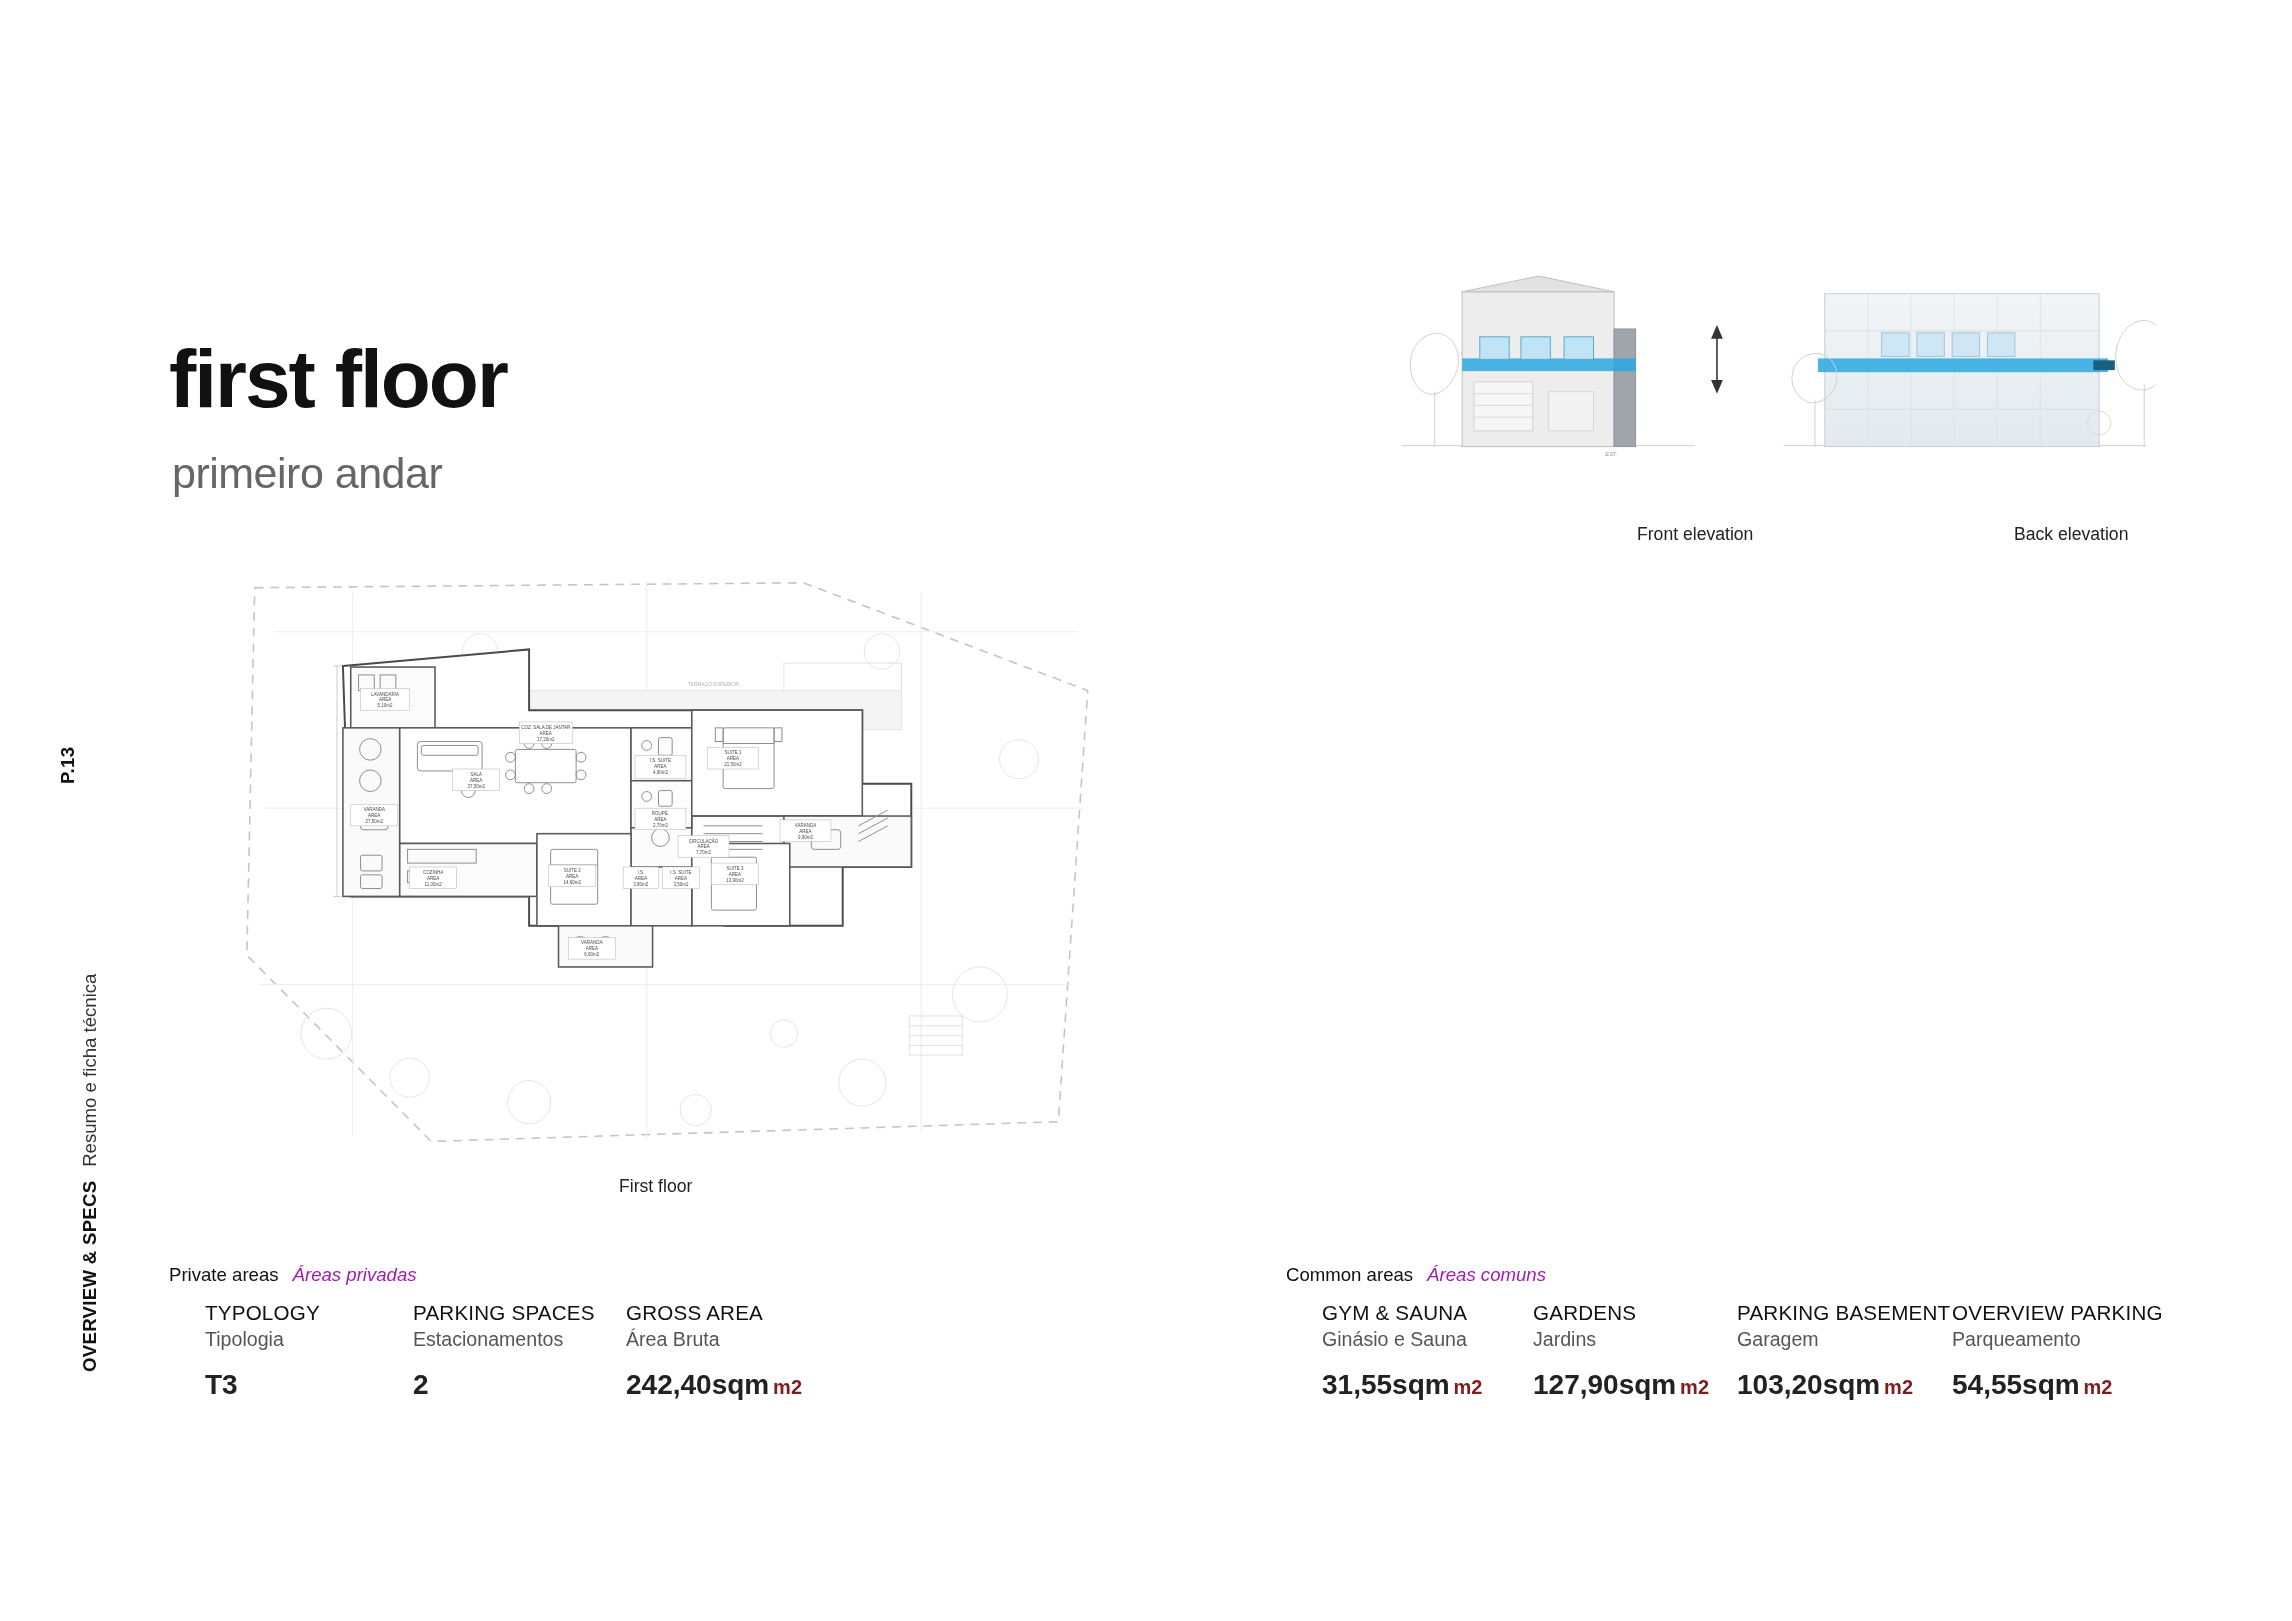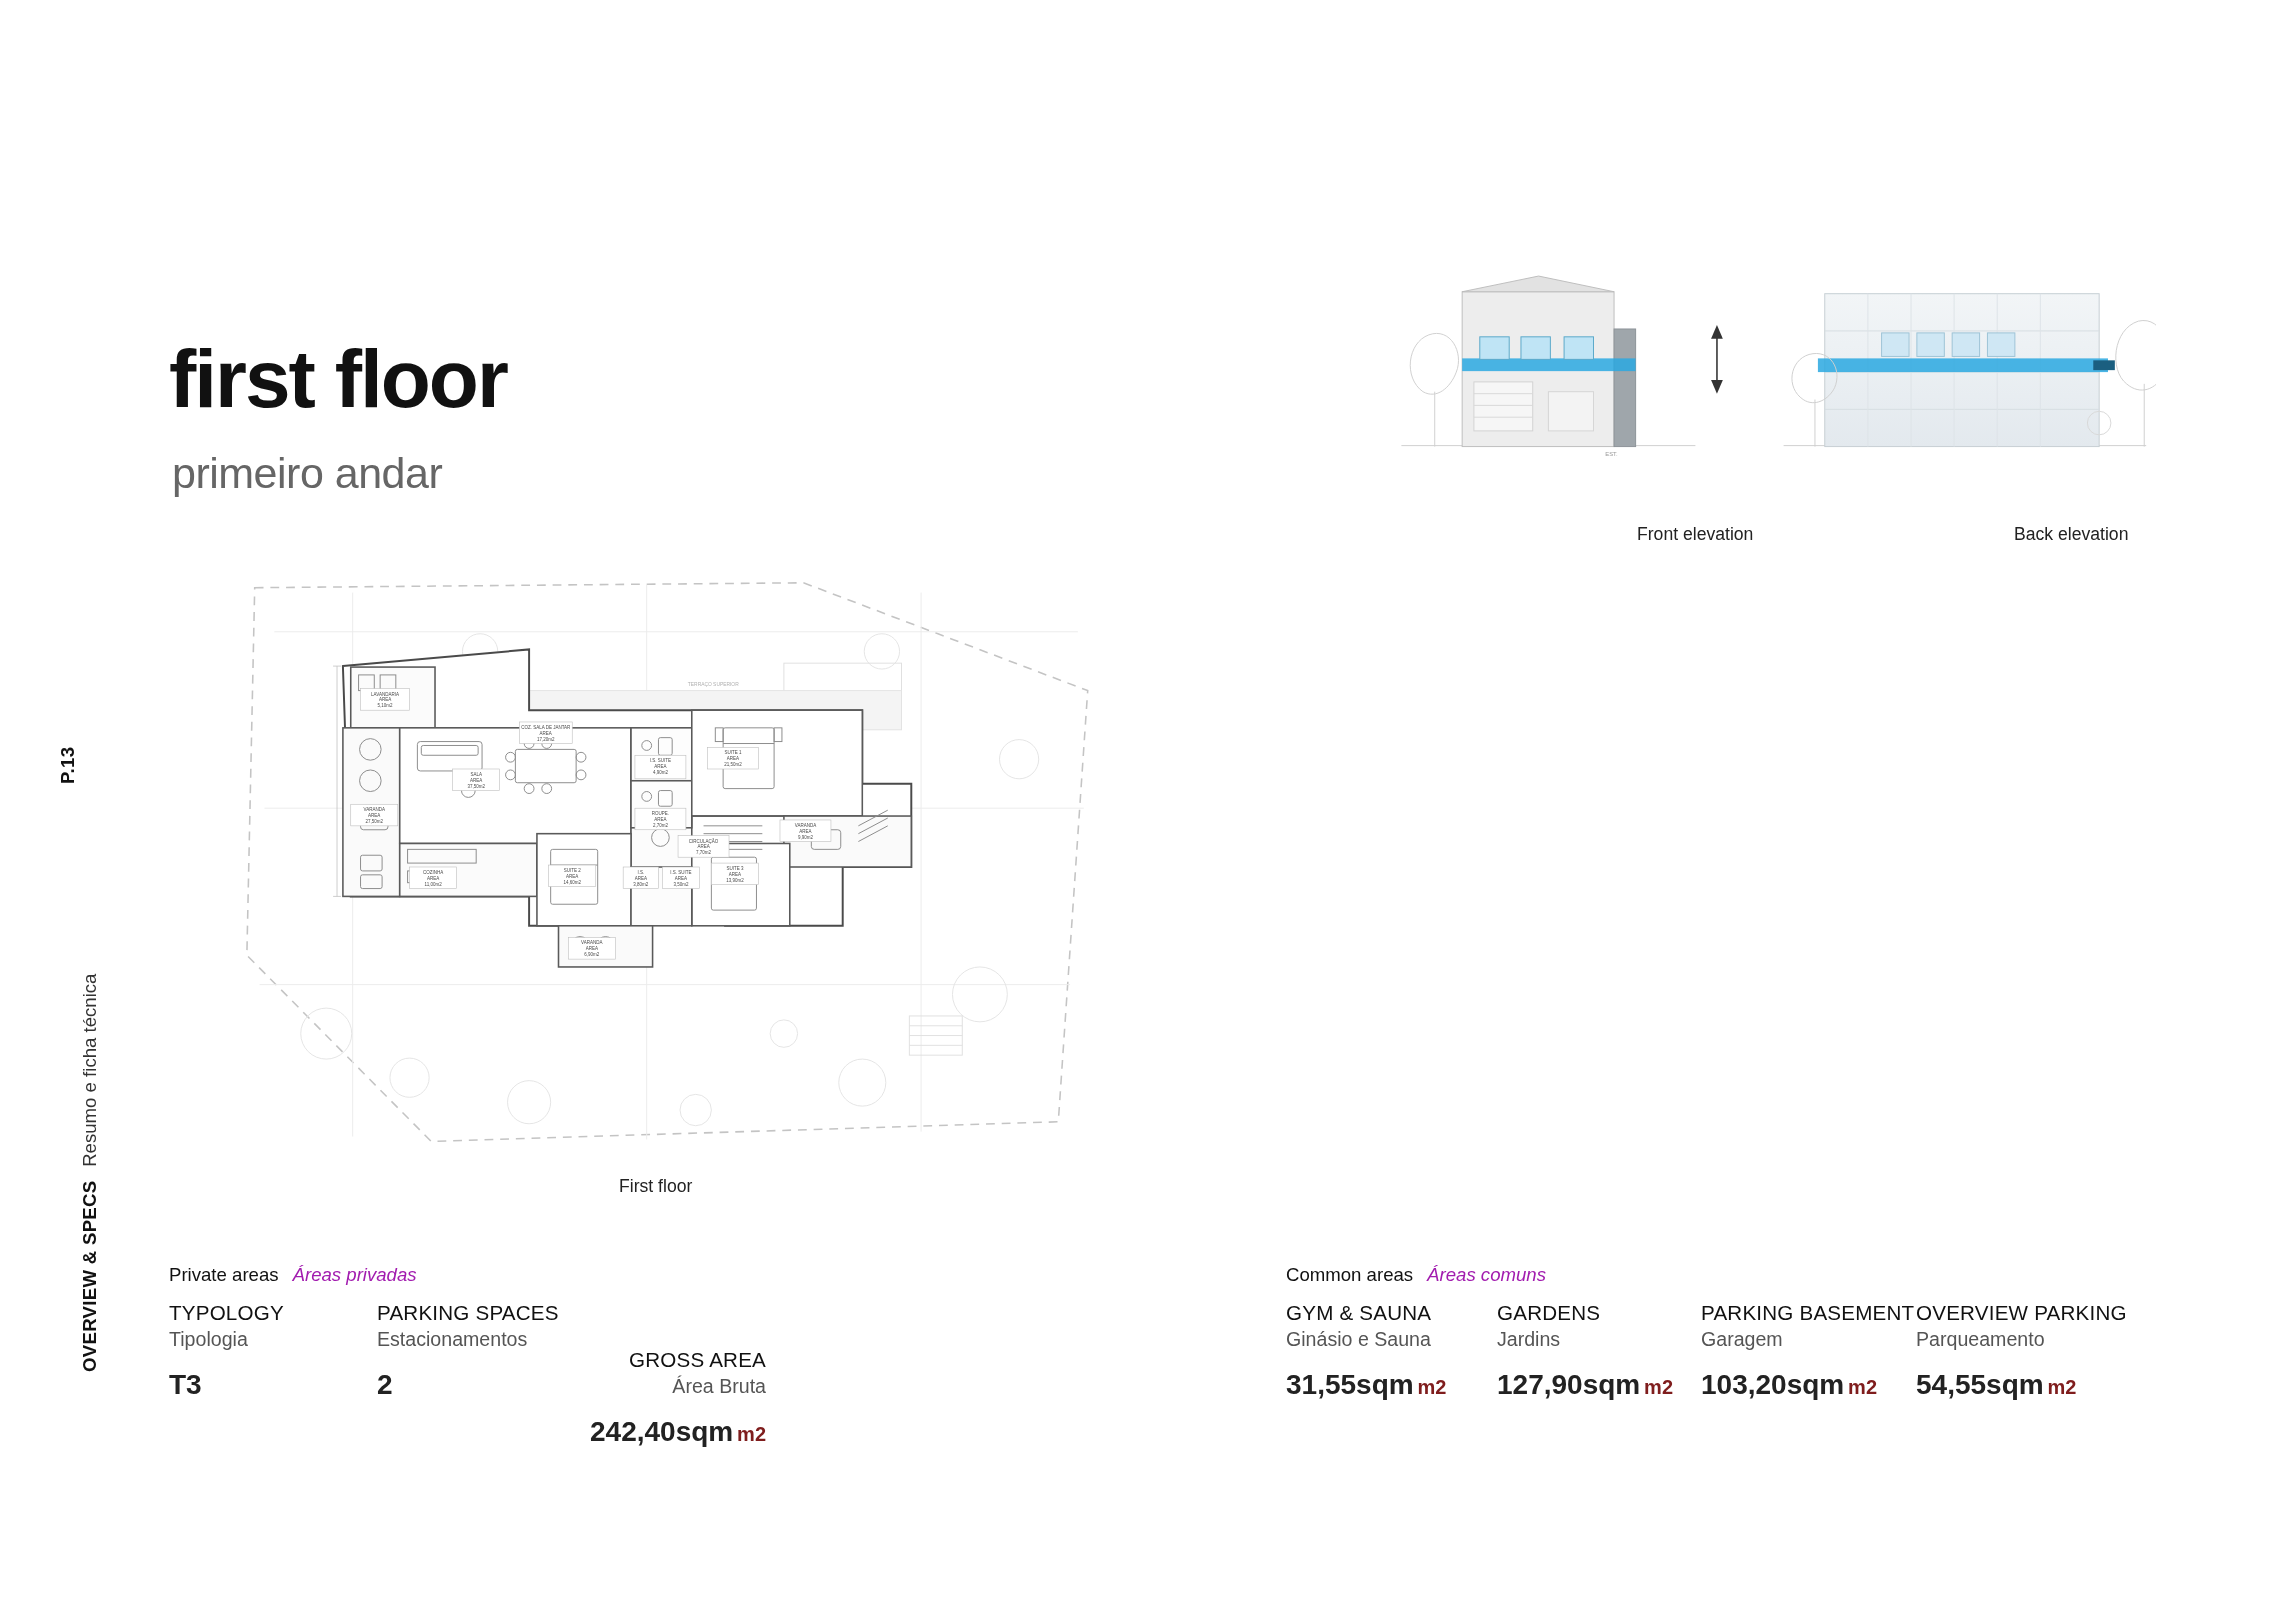--- a/index.html
+++ b/index.html
@@ -116,20 +116,21 @@
     position: absolute;
     font-size: 18.6px;
     white-space: nowrap;
   }
   .spec-section-head .en { font-weight: normal; color: #111; }
   .spec-section-head .pt { font-weight: normal; color: #a21caf; margin-left: 14px; font-style: italic; }
 
   .spec-col {
     position: absolute;
     white-space: nowrap;
+    margin-left: 36px;
   }
   .spec-col .h {
     font-size: 20.6px;
     font-weight: normal;
     letter-spacing: 0.2px;
     color: #111;
     line-height: 1.15;
   }
   .spec-col .p {
     font-size: 19.6px;
@@ -147,21 +148,21 @@
   .spec-col .v .unit {
     font-size: 20px;
     color: #7f1d1d;
     margin-left: 3.9px;
   }
 
   
   #priv-head  { left: 169px;  top: 1264px; }
   #priv-c0    { left: 169px;  top: 1301px; }
   #priv-c1    { left: 377px;  top: 1301px; }
-  #priv-c2    { left: 590px;  top: 1348px; text-align: right; }
+  #priv-c2    { left: 590px;  top: 1301px; }
 
   
   #comm-head  { left: 1286px; top: 1264px; text-align: right; }
   #comm-c0    { left: 1286px; top: 1301px; }
   #comm-c1    { left: 1497px; top: 1301px; }
   #comm-c2    { left: 1701px; top: 1301px; }
   #comm-c3    { left: 1916px; top: 1301px; }
 
   svg { display: block; }
 </style>

